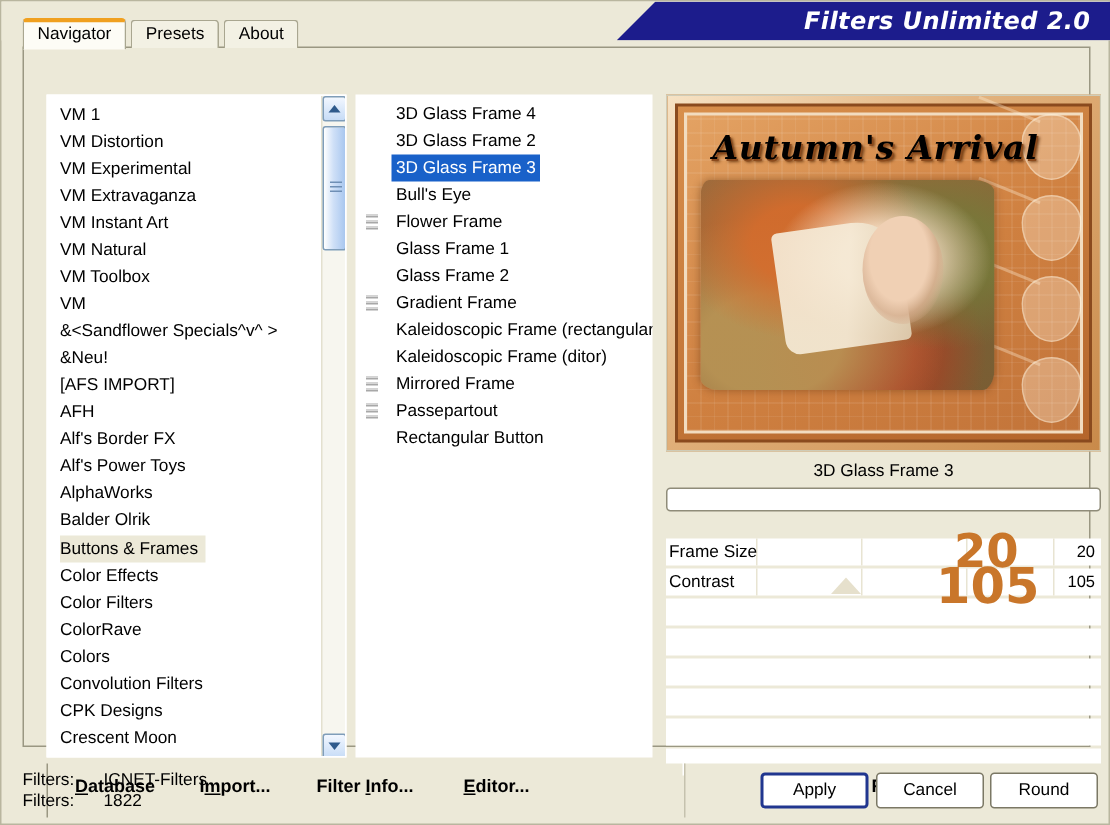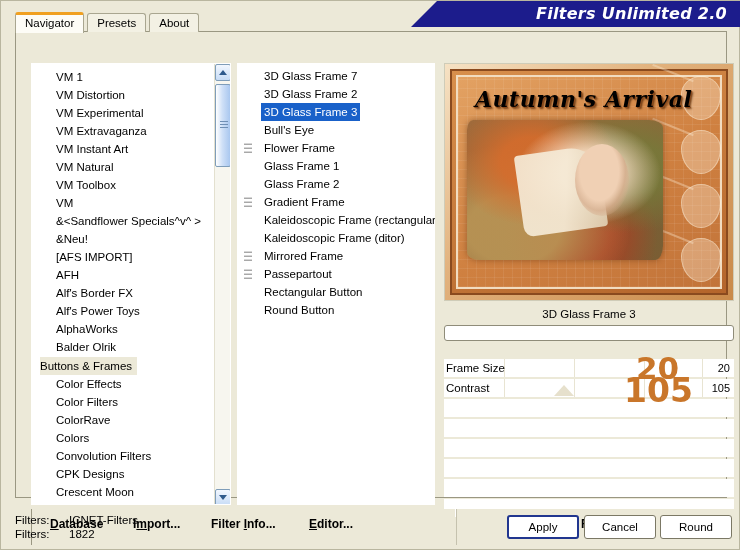--- a/index.html
+++ b/index.html
@@ -79,21 +79,21 @@
     background: #ffffff;
     border: 1px solid #ffffff;
     overflow: hidden;
   }
   #nav-items {
     position: absolute; left: 0; top: 0; width: 184px;
     padding: 4px 0 0 0;
   }
   .nav-item {
     height: 18px; line-height: 18px;
-    padding-left: 24px;
+    padding-left: 8px;
     font-size: 11.5px;
     color: #000;
     white-space: nowrap;
     cursor: default;
   }
   .nav-item.selected {
     background: #ece9d8;
     display: inline-block;
     padding-right: 5px;
     margin-left: 8px;
@@ -313,21 +313,21 @@
               <i></i>
           </div>
         </div>
         <div class="sb-btn down">
           <span class="sb-arrow down"></span>
         </div>
       </div>
     </div>
 
     <div id="filter-list">
-        <div class="filter-item"><span class="label">3D Glass Frame 7</span></div>
+        <div class="filter-item"><span class="label">3D Glass Frame 4</span></div>
         <div class="filter-item"><span class="label">3D Glass Frame 2</span></div>
         <div class="filter-item selected"><span class="label">3D Glass Frame 3</span></div>
         <div class="filter-item"><span class="label">Bull's Eye</span></div>
         <div class="filter-item"><span class="stack-icon">
             <i></i>
             <i></i>
             <i></i>
           </span><span class="label">Flower Frame</span></div>
         <div class="filter-item"><span class="label">Glass Frame 1</span></div>
         <div class="filter-item"><span class="label">Glass Frame 2</span></div>
@@ -342,21 +342,20 @@
             <i></i>
             <i></i>
             <i></i>
           </span><span class="label">Mirrored Frame</span></div>
         <div class="filter-item"><span class="stack-icon">
             <i></i>
             <i></i>
             <i></i>
           </span><span class="label">Passepartout</span></div>
         <div class="filter-item"><span class="label">Rectangular Button</span></div>
-        <div class="filter-item"><span class="label">Round Button</span></div>
       </div>
 
     <div id="preview-box">
       <div class="fr1"></div>
         <div class="fr2"></div>
         <div class="fr3"></div>
       <div class="fr4"></div>
         <div class="fr5"></div>
       <div class="leafcol">
         <div class="leaf" style="top:4px"></div>

